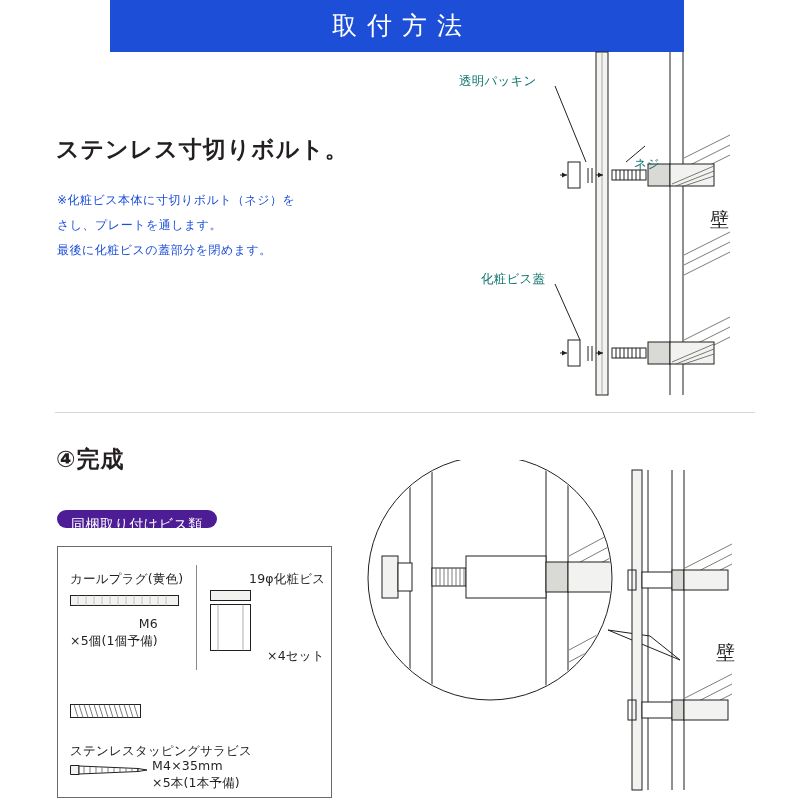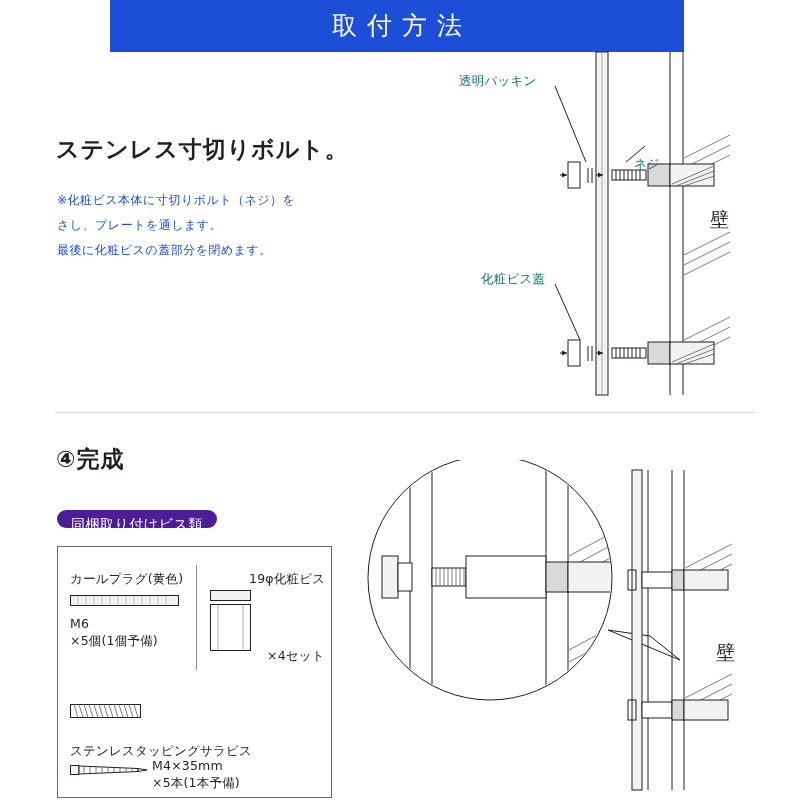--- a/index.html
+++ b/index.html
@@ -266,21 +266,21 @@
       <line x1="40" y1="1.5" x2="40" y2="11.5"></line>
         <line x1="48" y1="1.5" x2="48" y2="11.5"></line>
       <line x1="56" y1="1.5" x2="56" y2="11.5"></line>
         <line x1="64" y1="1.5" x2="64" y2="11.5"></line>
       <line x1="72" y1="1.5" x2="72" y2="11.5"></line>
         <line x1="80" y1="1.5" x2="80" y2="11.5"></line>
       <line x1="88" y1="1.5" x2="88" y2="11.5"></line>
         <line x1="96" y1="1.5" x2="96" y2="11.5"></line>
     </g>
   </svg>
-  <div class="parts-label" style="left:70px; top:615px;">M6
+  <div class="parts-label" style="left:70px; top:615px;text-align:right;">M6
 ×5個(1個予備)</div>
 
   <div class="parts-label" style="left:206px; top:570px;margin-left:43px;">19φ化粧ビス</div>
   <svg width="42" height="62" viewBox="0 0 42 62" style="position:absolute; left:210px; top:590px;">
     <rect class="dl fill-lt" x="0.5" y="0.5" width="40" height="10"></rect>
     <rect class="dl fill-wh" x="0.5" y="14.5" width="40" height="46"></rect>
     <line class="dl-gray" x1="8" y1="14.5" x2="8" y2="60.5"></line>
     <line class="dl-gray" x1="33" y1="14.5" x2="33" y2="60.5"></line>
   </svg>
   <div class="parts-label" style="left:267px; top:647px;">×4セット</div>

